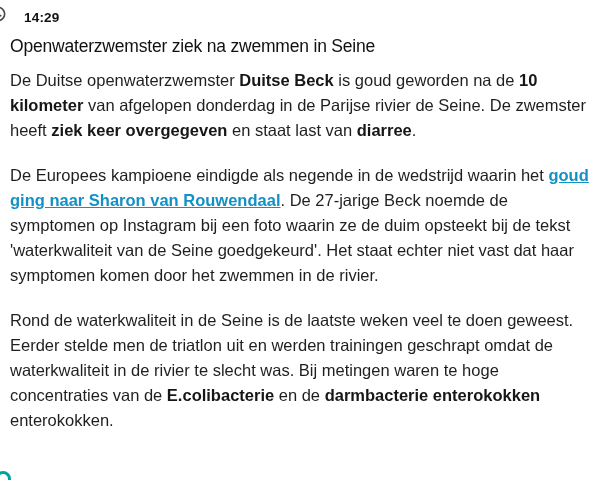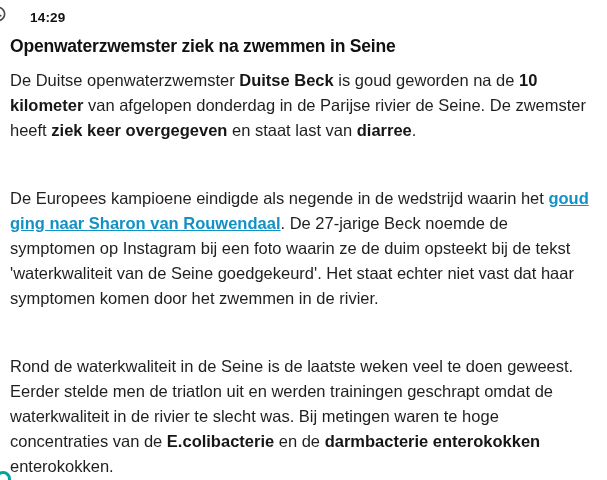--- a/index.html
+++ b/index.html
@@ -21,44 +21,44 @@
   }
   .clock-icon {
     position: absolute;
     left: -10px;
     top: 6px;
     width: 16px;
     height: 16px;
     color: var(--clock-icon);
   }
   .entry-header {
-    padding: 8px 0 0 30px;
+    padding: 8px 0 0 24px;
     height: 26px;
   }
   .timestamp {
     font-size: 13.5px;
     font-weight: bold;
     color: #111111;
     letter-spacing: 0.2px;
   }
   .entry-title {
     margin: 10px 10px 0 10px;
     font-size: 17.5px;
-    font-weight: bold;
+    font-weight: normal;
     color: #111111;
     letter-spacing: -0.2px;
   }
   .entry-body p {
     margin: 11px 12px 0 10px;
     font-size: 16.5px;
     line-height: 25px;
     color: var(--text);
   }
   .entry-body p + p {
-    margin-top: 43px;
+    margin-top: 20px;
   }
   .entry-body strong { font-weight: bold; color: #161616; }
   a.inline-link {
     color: var(--link);
     font-weight: bold;
     text-decoration: underline;
     cursor: pointer;
   }
   .next-marker {
     position: absolute;

